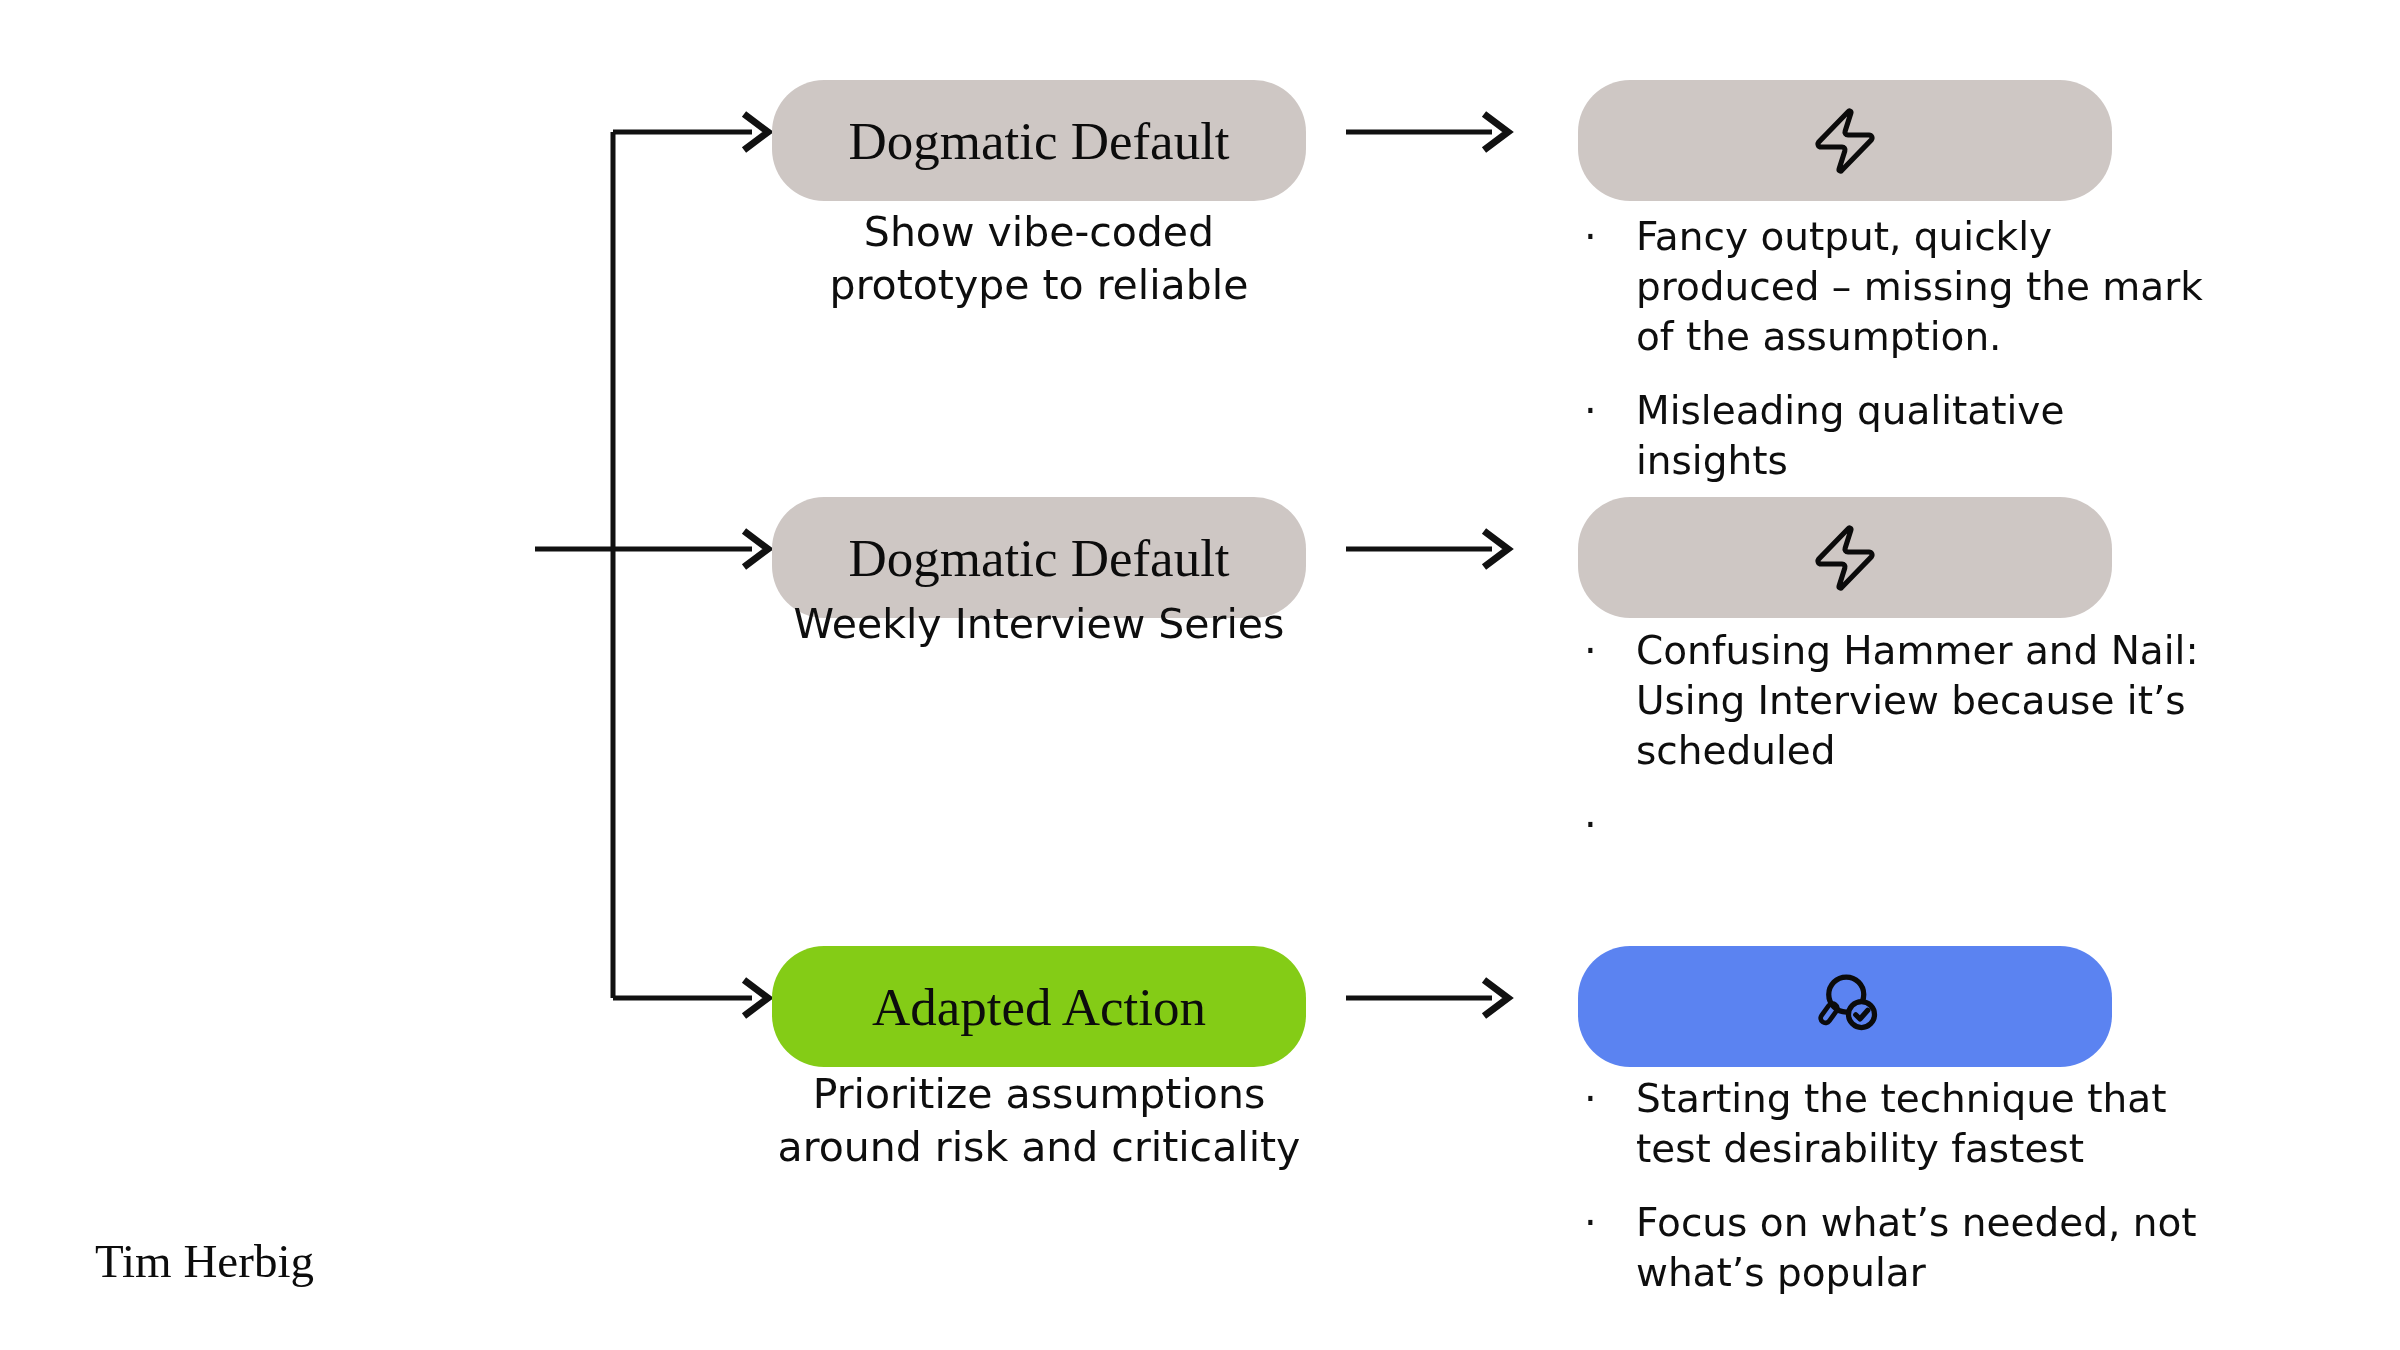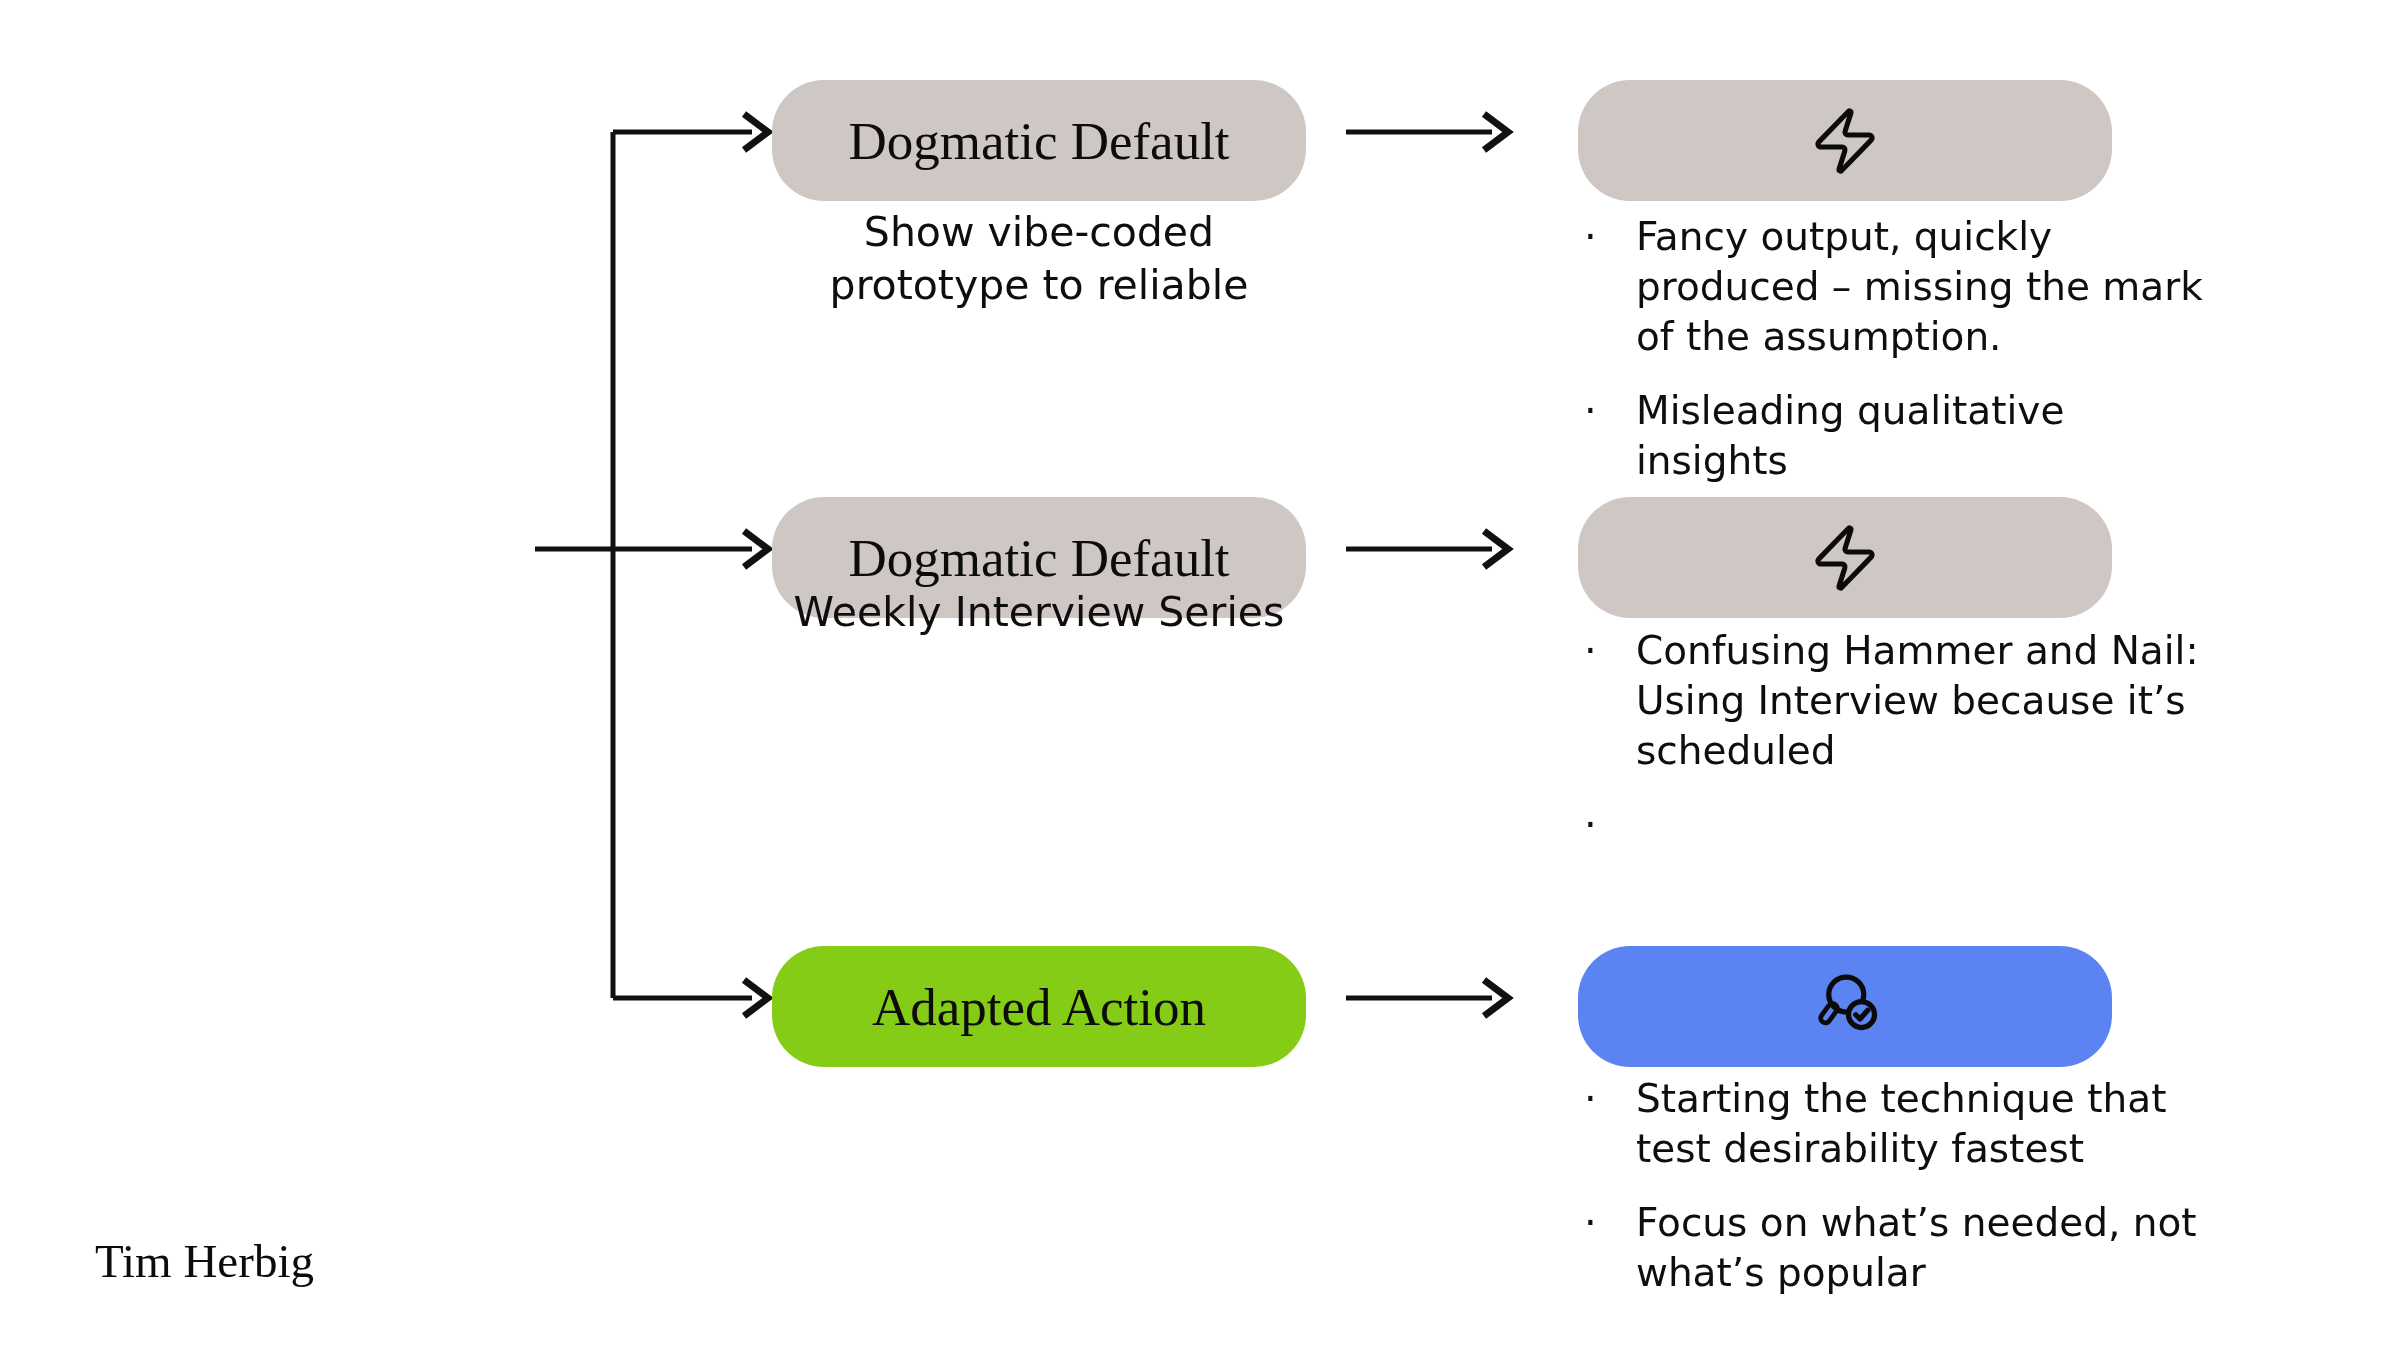--- a/index.html
+++ b/index.html
@@ -127,21 +127,21 @@
     <div class="bullet-item">
       <span class="bullet-marker">·</span>
       <span class="bullet-text">Misleading qualitative
 insights</span>
     </div>
   </div>
 
   <div class="pill" style="left: 772px; top: 497px; background: rgb(206, 199, 196);">
     <span class="pill-title">Dogmatic Default</span>
   </div>
-  <div class="subtitle" style="left:709px; top:586px;text-align:center;">Weekly Interview Series</div>
+  <div class="subtitle" style="left:709px; top:598px;text-align:center;">Weekly Interview Series</div>
 
   <div class="pill" style="left: 1578px; top: 497px; background: rgb(206, 199, 196);">
     <svg class="icon-svg" width="72" height="72" viewBox="0 0 24 24">
       <path d="M4 14a1 1 0 0 1-.78-1.63l9.9-10.2a.5.5 0 0 1 .86.46l-1.92 6.02A1 1 0 0 0 13 10h7a1 1 0 0 1 .78 1.63l-9.9 10.2a.5.5 0 0 1-.86-.46l1.92-6.02A1 1 0 0 0 11 14z" fill="none" stroke="#0b0b0b" stroke-width="1.7" stroke-linejoin="round"></path>
     </svg>
   </div>
   <div class="bullets" style="left:1578px; top:626px;">
     <div class="bullet-item">
       <span class="bullet-marker">·</span>
       <span class="bullet-text">Confusing Hammer and Nail:
@@ -149,20 +149,22 @@
 scheduled</span>
     </div>
     <div class="bullet-item">
       <span class="bullet-marker">·</span>
     </div>
   </div>
 
   <div class="pill" style="left: 772px; top: 946px; background: #84cc16;">
     <span class="pill-title">Adapted Action</span>
   </div>
+  <div class="subtitle" style="left:709px; top:1068px;">Prioritize assumptions
+around risk and criticality</div>
 
   <div class="pill" style="left: 1578px; top: 946px; background: rgb(91, 131, 241);">
     <svg class="icon-svg" width="80" height="80" viewBox="0 0 32 32">
 
       <circle cx="16.5" cy="11" r="7" fill="none" stroke="#0b0b0b" stroke-width="2.1"></circle>
 
       <rect x="7.7" y="14.2" width="3.8" height="8.6" rx="1.9" fill="none" stroke="#0b0b0b" stroke-width="1.9" transform="rotate(36 9.6 18.5)"></rect>
 
       <circle cx="22.6" cy="19" r="5.2" stroke="#0b0b0b" stroke-width="2.1" fill="#5b83f1"></circle>
       <path d="M20.3 19.1 L22 20.8 L25.1 17.3" fill="none" stroke="#0b0b0b" stroke-width="2.1" stroke-linecap="round" stroke-linejoin="round"></path>

